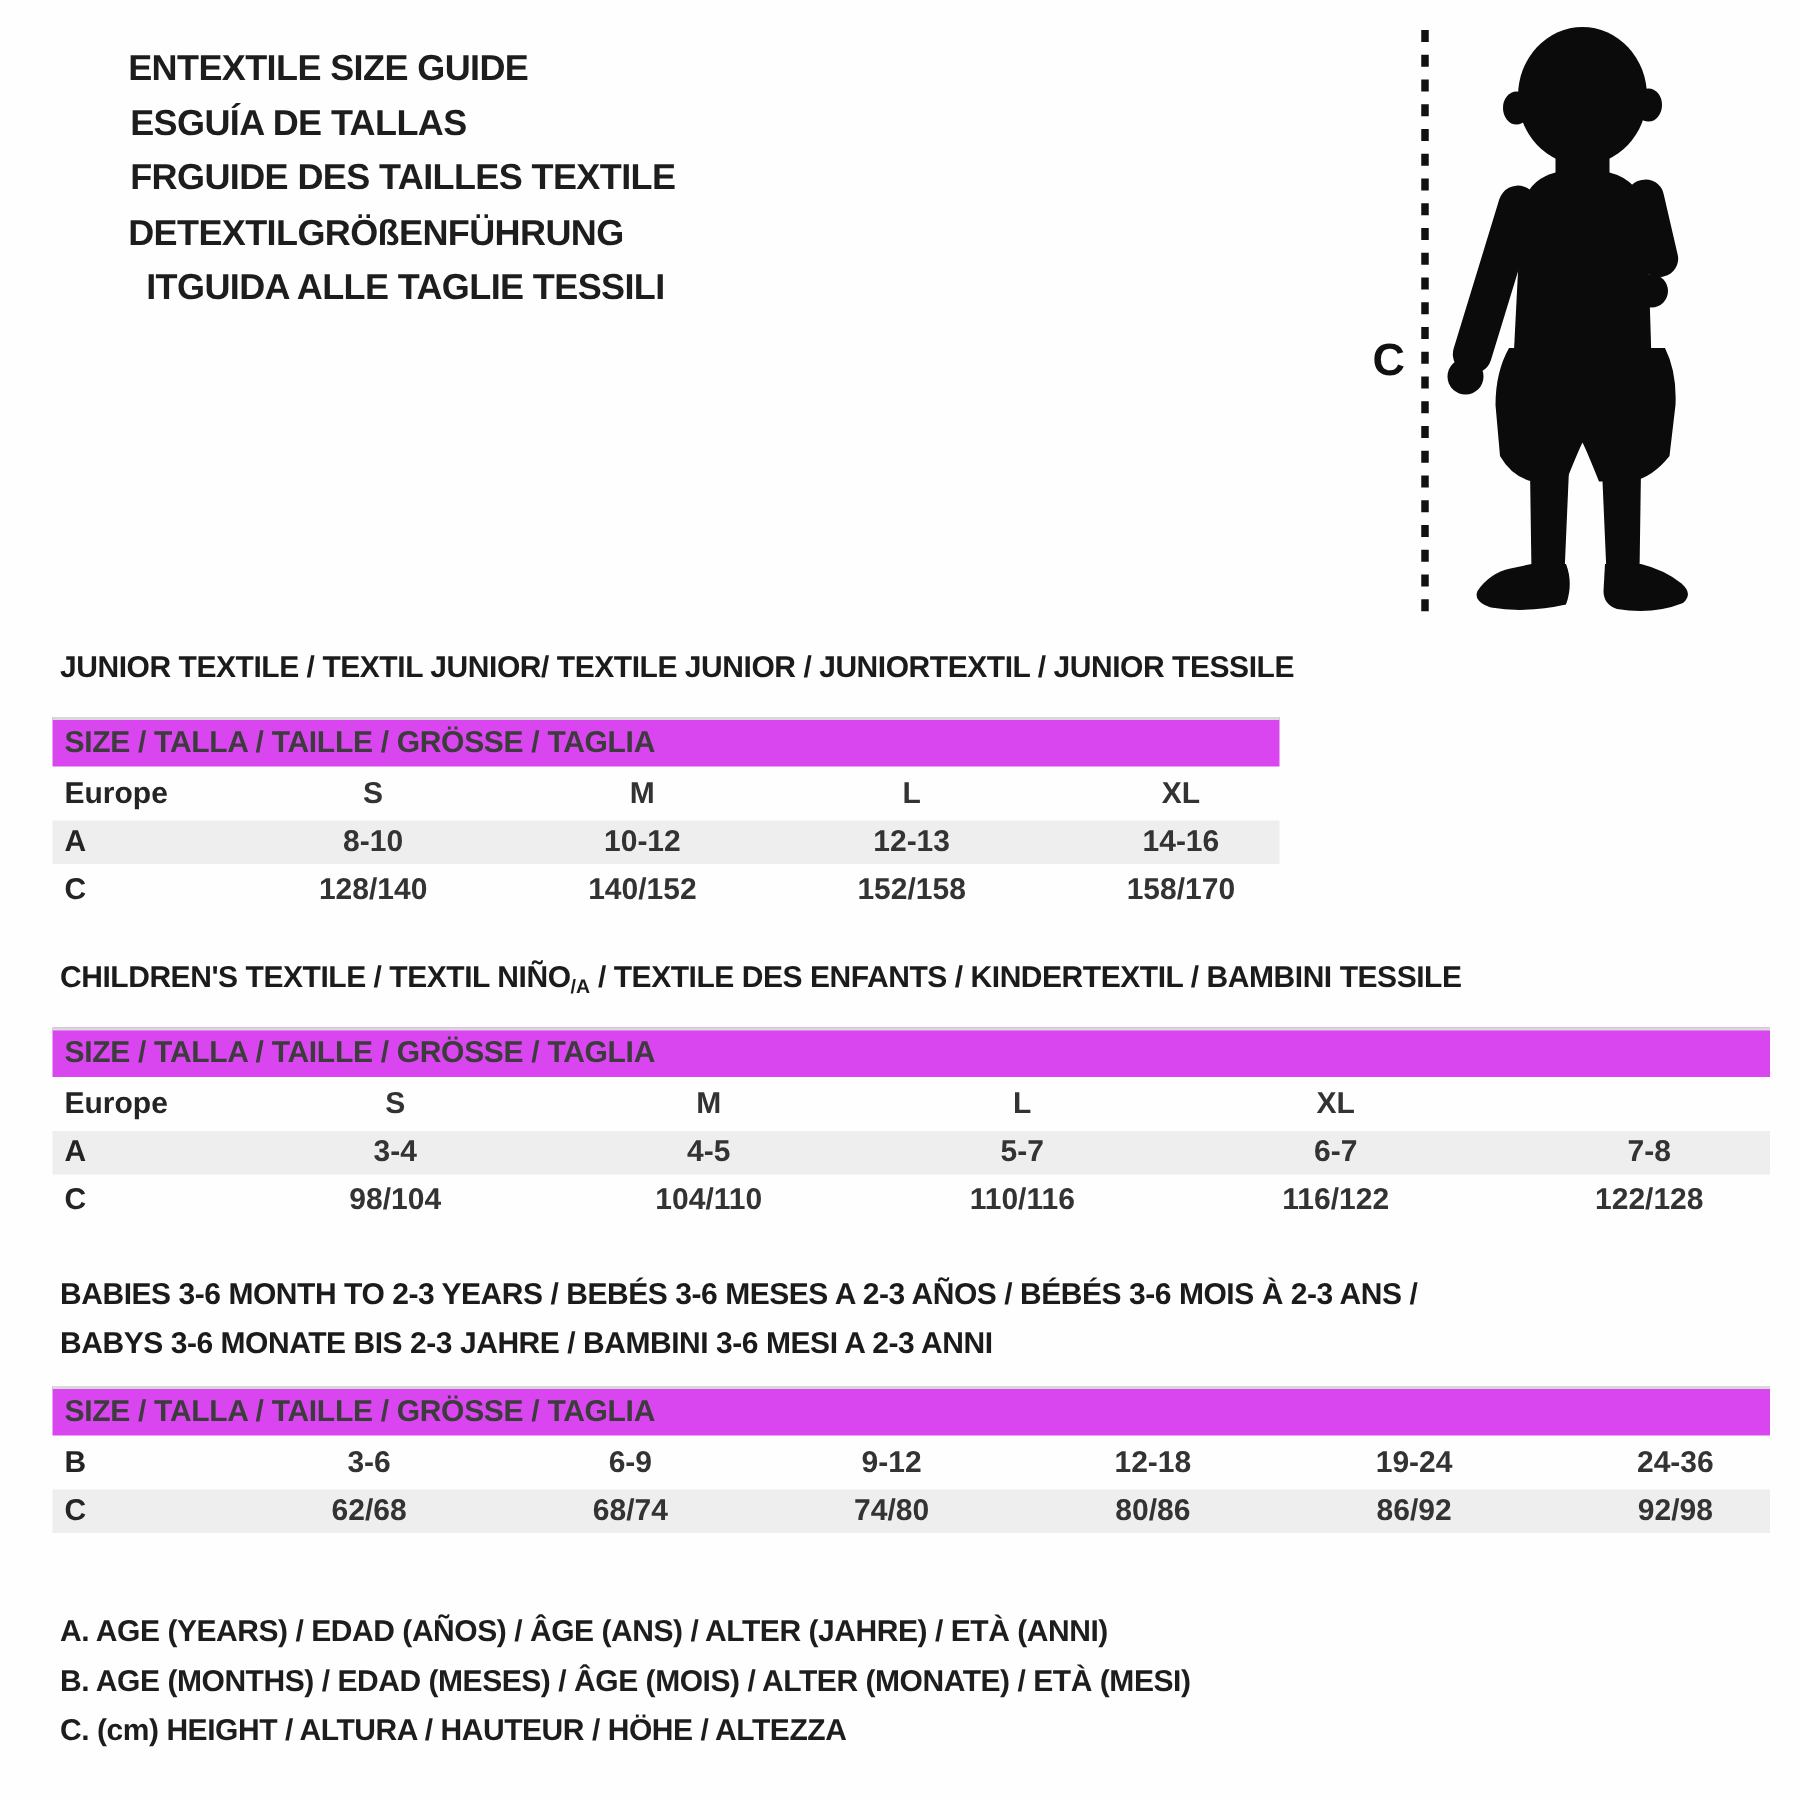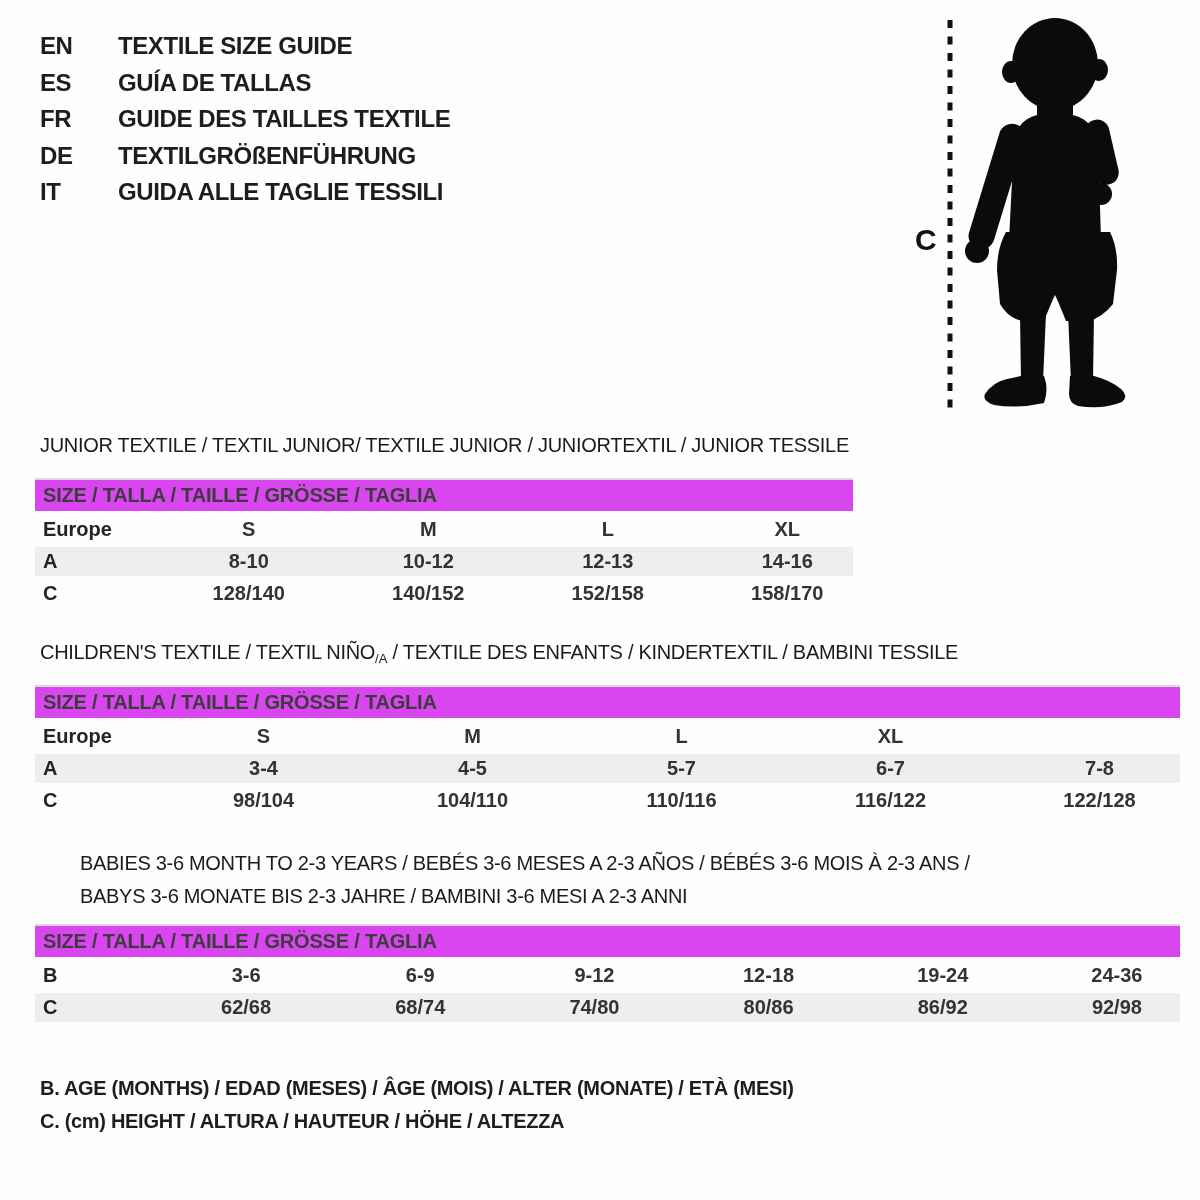--- a/index.html
+++ b/index.html
@@ -4,33 +4,33 @@
 <style>
   html,body{margin:0;padding:0;background:#fff;}
   .page{
     position:relative;width:1200px;height:1200px;background:#fefefe;overflow:hidden;
     font-family:"Liberation Sans","DejaVu Sans",sans-serif;
     font-weight:700;color:#1d1d1d;
   }
   
   .languages{position:absolute;left:40px;top:28px;}
   .lang-row{display:flex;height:36.5px;align-items:center;font-size:24px;letter-spacing:-0.4px;}
-  .lang-code{width:78px;}
+  .lang-code{width:78px;text-align:right;}
   
   .figure{position:absolute;left:905px;top:8px;margin:0;width:250px;height:412px;}
   .figure svg{display:block;}
   .figure text{font-family:"Liberation Sans","DejaVu Sans",sans-serif;font-weight:700;}
   
   .sec-title{
     position:absolute;margin:0;font-size:20px;letter-spacing:-0.3px;
-    white-space:nowrap;font-weight:400;color:#1b1b1b;
+    white-space:nowrap;font-weight:700;color:#1b1b1b;
   }
   #title1{left:40px;top:434px;}
   #title2{left:40px;top:641px;}
-  #title3{left:40px;top:847px;line-height:33px;margin-left:40px;}
+  #title3{left:40px;top:847px;line-height:33px;}
   .t-sub{font-size:13px;vertical-align:-4px;letter-spacing:0;}
   
   .tbl{position:absolute;}
   #tbl1{left:35px;top:478px;width:818px;}
   #tbl2{left:35px;top:685px;width:1145px;}
   #tbl3{left:35px;top:924px;width:1145px;}
   .size-bar{
     border-top:2px solid #d8d8d8;background:#d946ef;height:31px;line-height:31px;
     padding-left:8px;font-size:20px;color:#3c3c3c;letter-spacing:-0.2px;
   }
@@ -177,17 +177,18 @@
           <div class="cell">68/74</div>
           <div class="cell">74/80</div>
           <div class="cell">80/86</div>
           <div class="cell">86/92</div>
           <div class="cell">92/98</div>
         </div>
       </div>
   </div>
 
   <section class="legend" id="legend">
+      <div class="legend-line">A. AGE (YEARS) / EDAD (AÑOS) / ÂGE (ANS) / ALTER (JAHRE) / ETÀ (ANNI)</div>
       <div class="legend-line">B. AGE (MONTHS) / EDAD (MESES) / ÂGE (MOIS) / ALTER (MONATE) / ETÀ (MESI)</div>
       <div class="legend-line">C. (cm) HEIGHT / ALTURA / HAUTEUR / HÖHE / ALTEZZA</div>
     </section>
 
 </div>
 
 </body></html>

